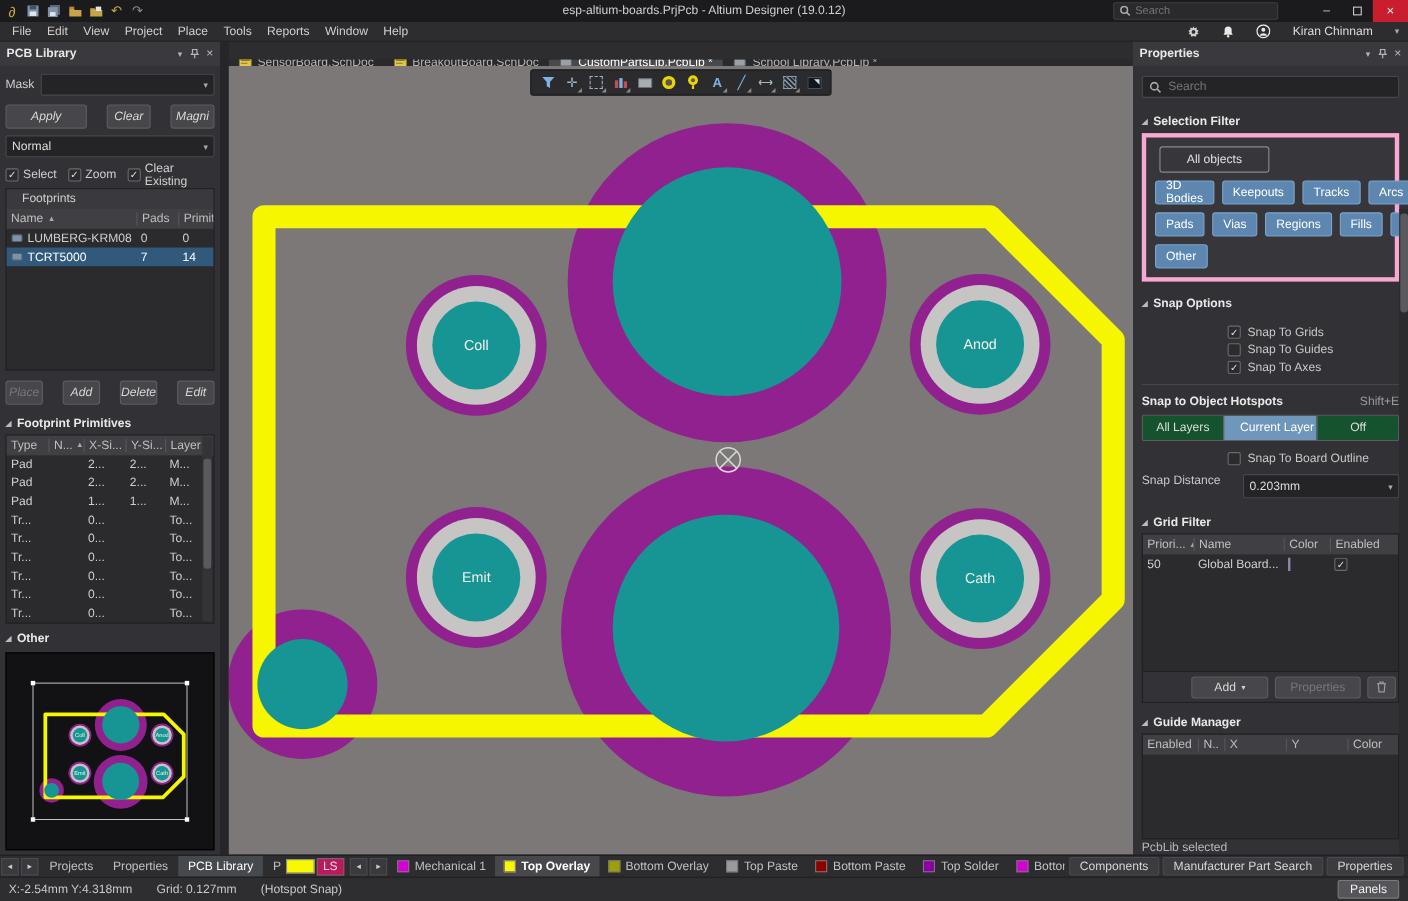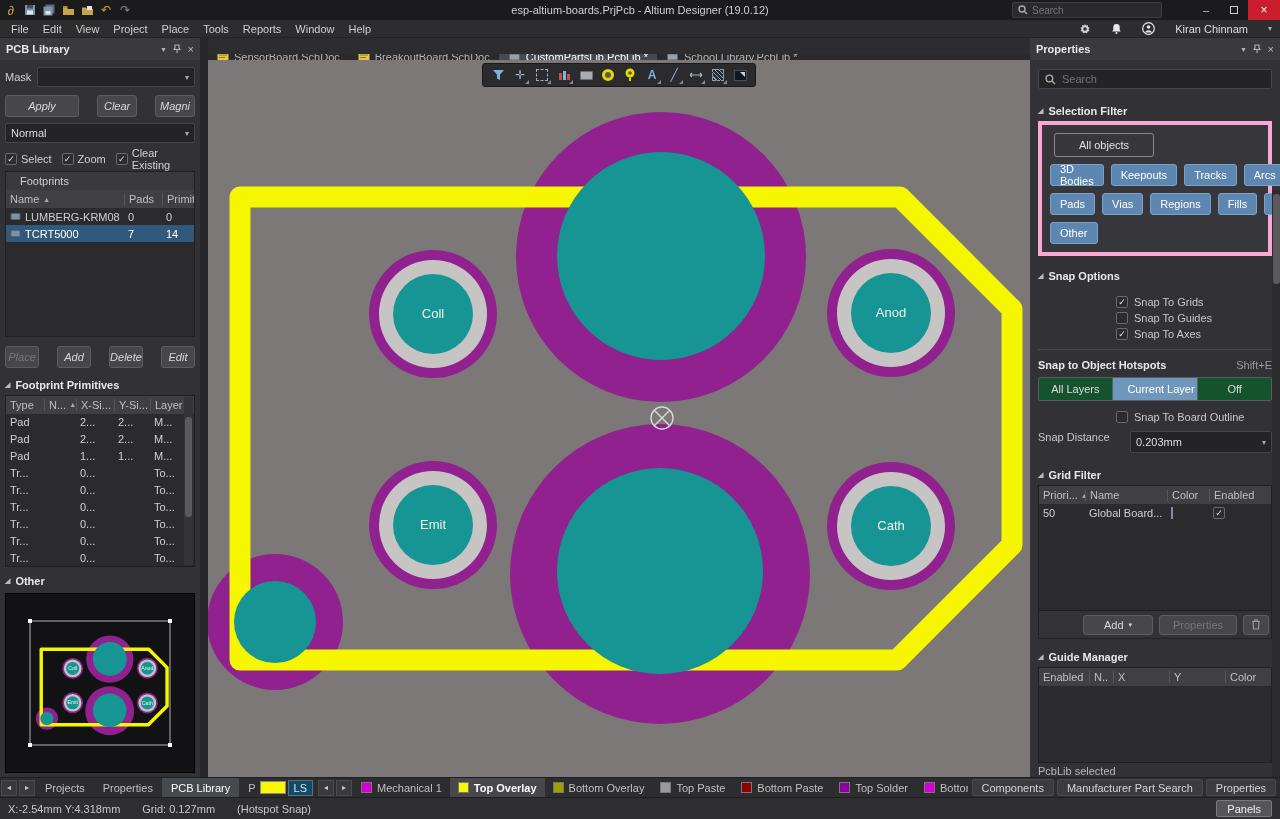--- a/index.html
+++ b/index.html
@@ -126,21 +126,21 @@
   .gd-grid > div:nth-child(5){ flex:1; }
   .swatch-gm { width:16px; height:11px; background:#53537a; border:1px solid #8a8aae; }
   .nothing { margin-top:auto; color:#b8b8b8; height:12px; overflow:hidden; }
 
   
   .bottombar { position:absolute; left:0; top:777px; width:1280px; height:20px; background:#2d2d30; border-top:1px solid #1f1f22; display:flex; align-items:center; overflow:hidden; }
   .nav-arrow { width:16px; height:16px; background:#3a3a3e; border:1px solid #4a4a4e; display:flex; align-items:center; justify-content:center; font-size:8px; color:#ccc; margin:0 1px; }
   .ptab { padding:0 9px; height:20px; display:flex; align-items:center; color:#c0c0c0; white-space:nowrap; }
   .ptab.active { background:#46494d; color:#fff; }
   .ls-sw { width:26px; height:13px; background:#f8f800; border:1px solid #8a8a8e; margin:0 2px; }
-  .ls-chip { height:16px; padding:0 5px; border:1px solid #6a6a6e; background:#0c4a6e; display:flex; align-items:center; color:#e0e0e0; margin-right:4px; }
+  .ls-chip { height:16px; padding:0 5px; border:1px solid #6a6a6e; background:#be185d; display:flex; align-items:center; color:#e0e0e0; margin-right:4px; }
   .layers { display:flex; align-items:center; overflow:hidden; flex:1; }
   .layer { display:flex; align-items:center; gap:5px; padding:0 8px; height:20px; color:#c0c0c0; white-space:nowrap; flex:none; }
   .layer.active { background:#48484c; color:#fff; font-weight:bold; }
   .lsw { width:11px; height:11px; border:1px solid #77777b; flex:none; }
   .lsw.c0{background:#d400d4}.lsw.c1{background:#f8f800}.lsw.c2{background:#a0a000}.lsw.c3{background:#9a9a9a}.lsw.c4{background:#8e0000}.lsw.c5{background:#8a00a0}.lsw.c6{background:#d400d4}
   .rb-tabs { display:flex; align-items:center; gap:3px; padding:0 4px; margin-left:auto; background:#2d2d30; }
   .rb-tab { height:17px; padding:0 9px; background:#3c3c40; border:1px solid #4a4a4e; border-radius:2px; display:flex; align-items:center; color:#d5d5d5; white-space:nowrap; }
 
   .statusbar { position:absolute; left:0; top:797px; width:1280px; height:22px; background:#2e2e31; border-top:1px solid #1f1f22; display:flex; align-items:center; padding:0 8px; color:#c8c8c8; }
   .sb-item { margin-right:22px; white-space:nowrap; }

